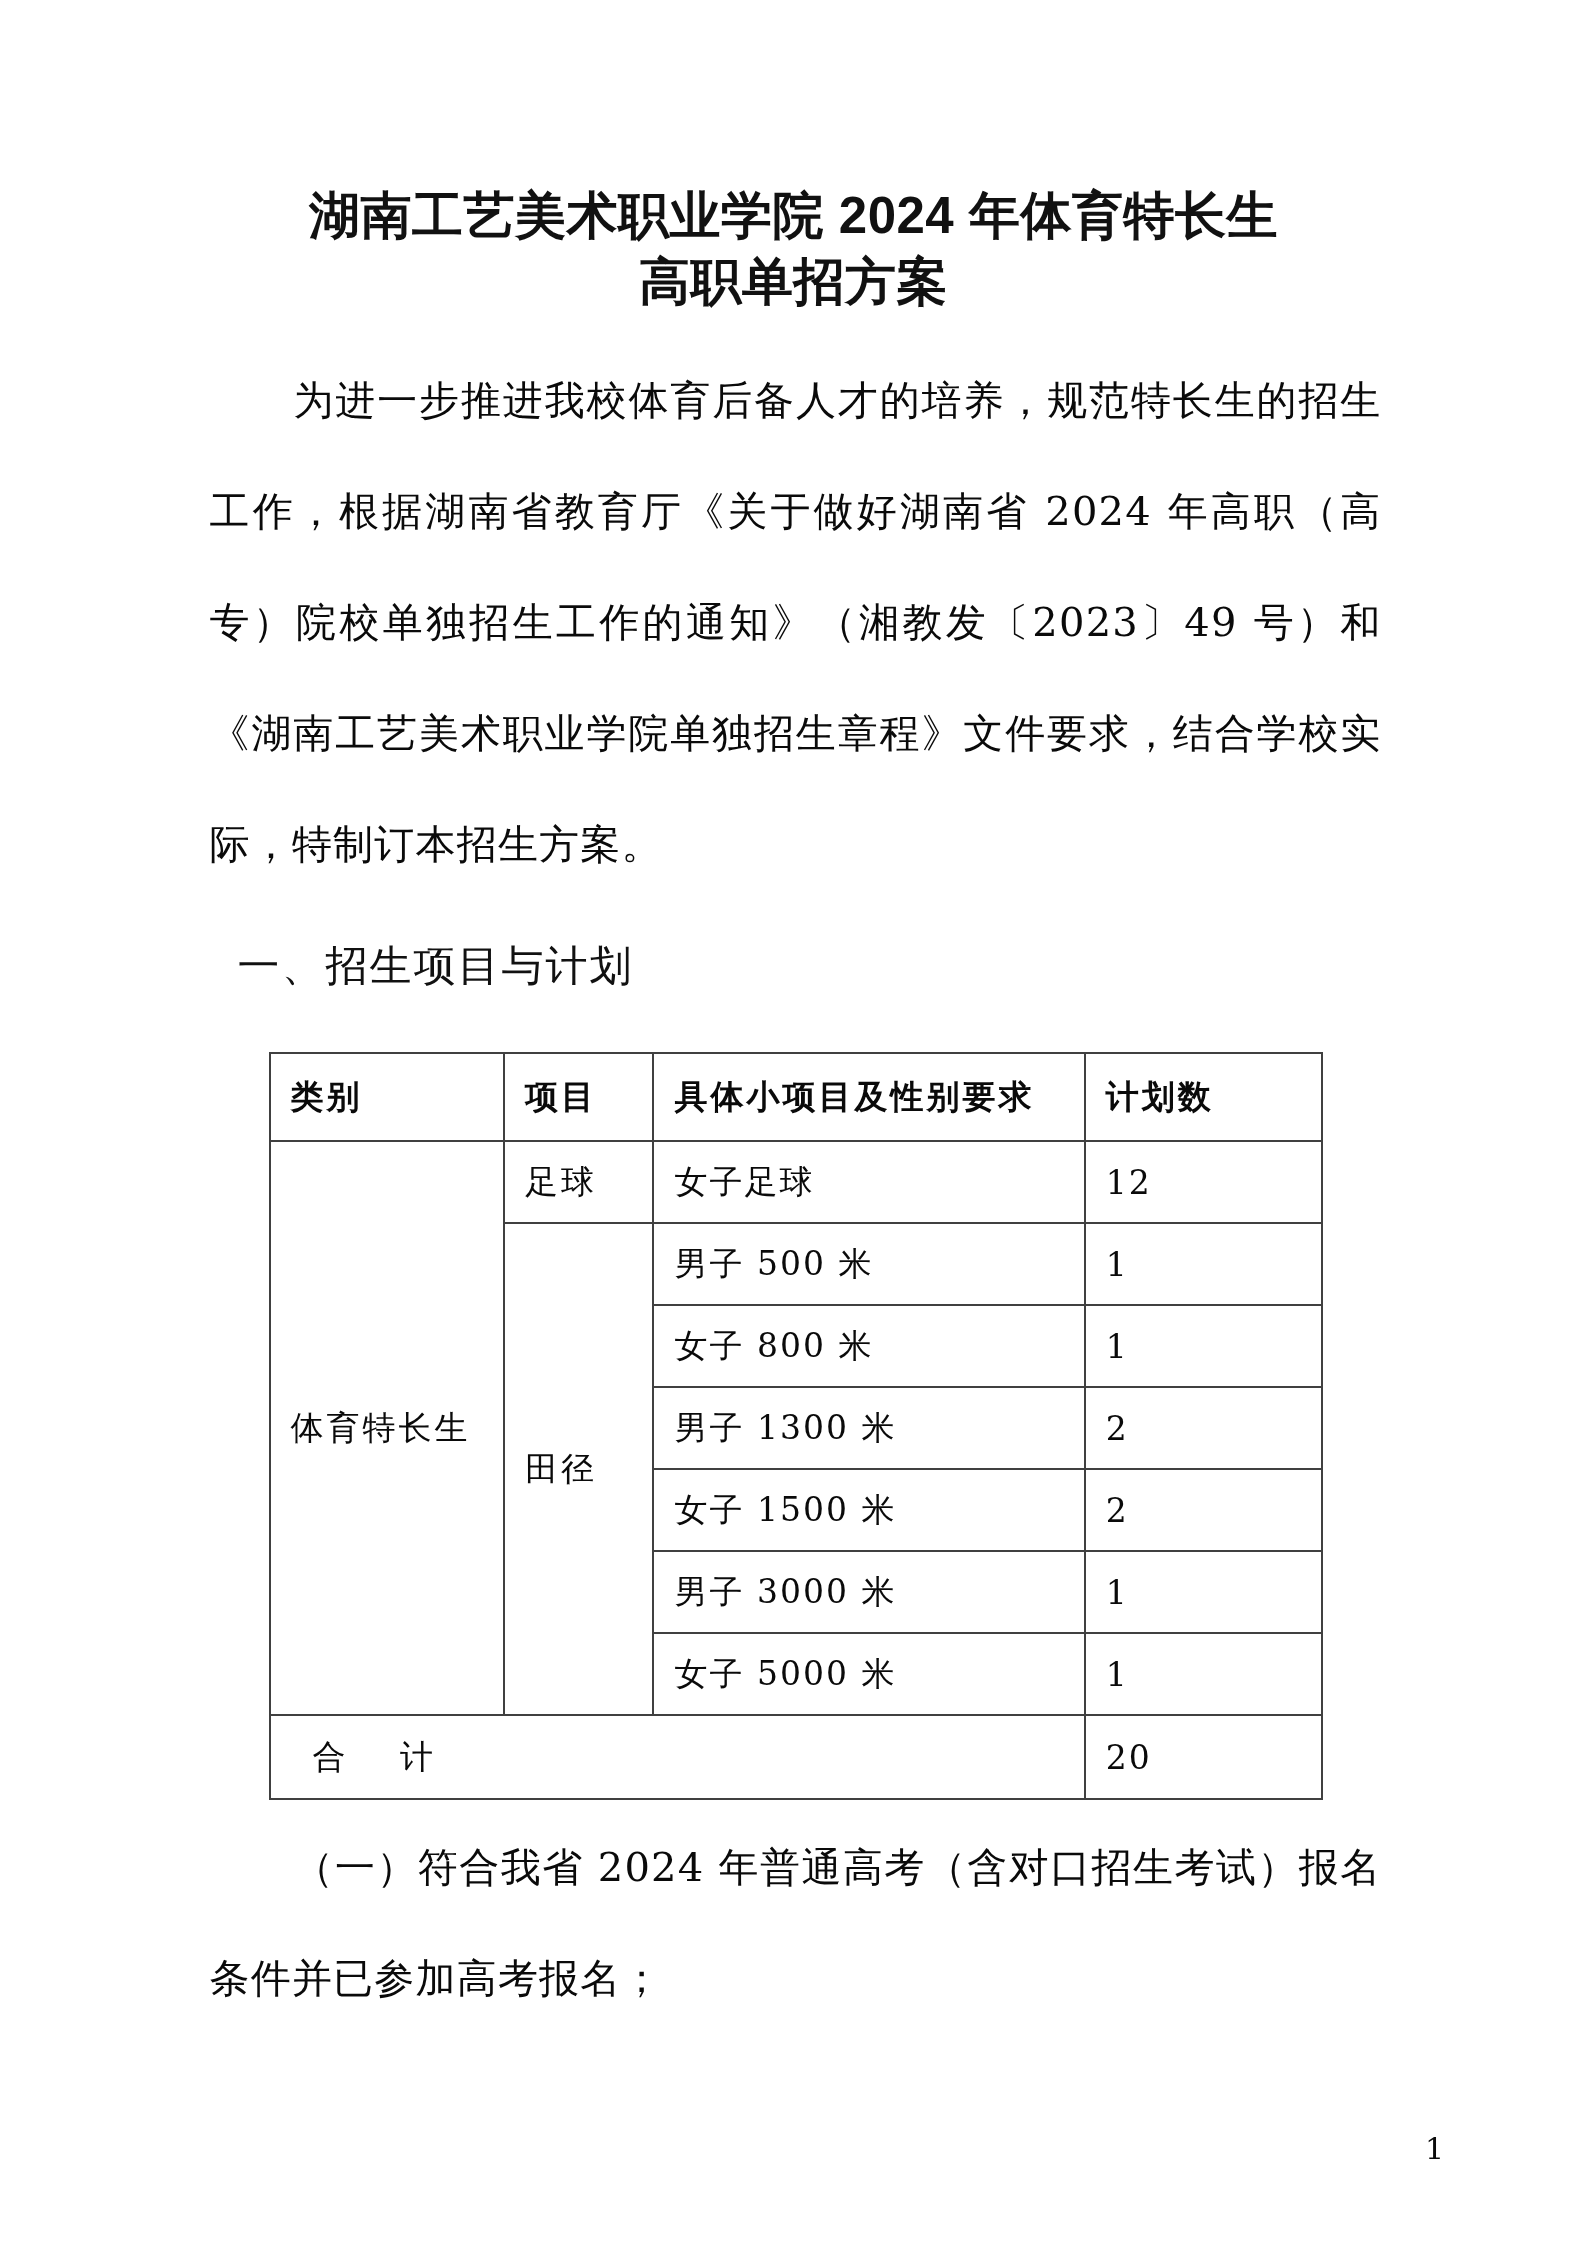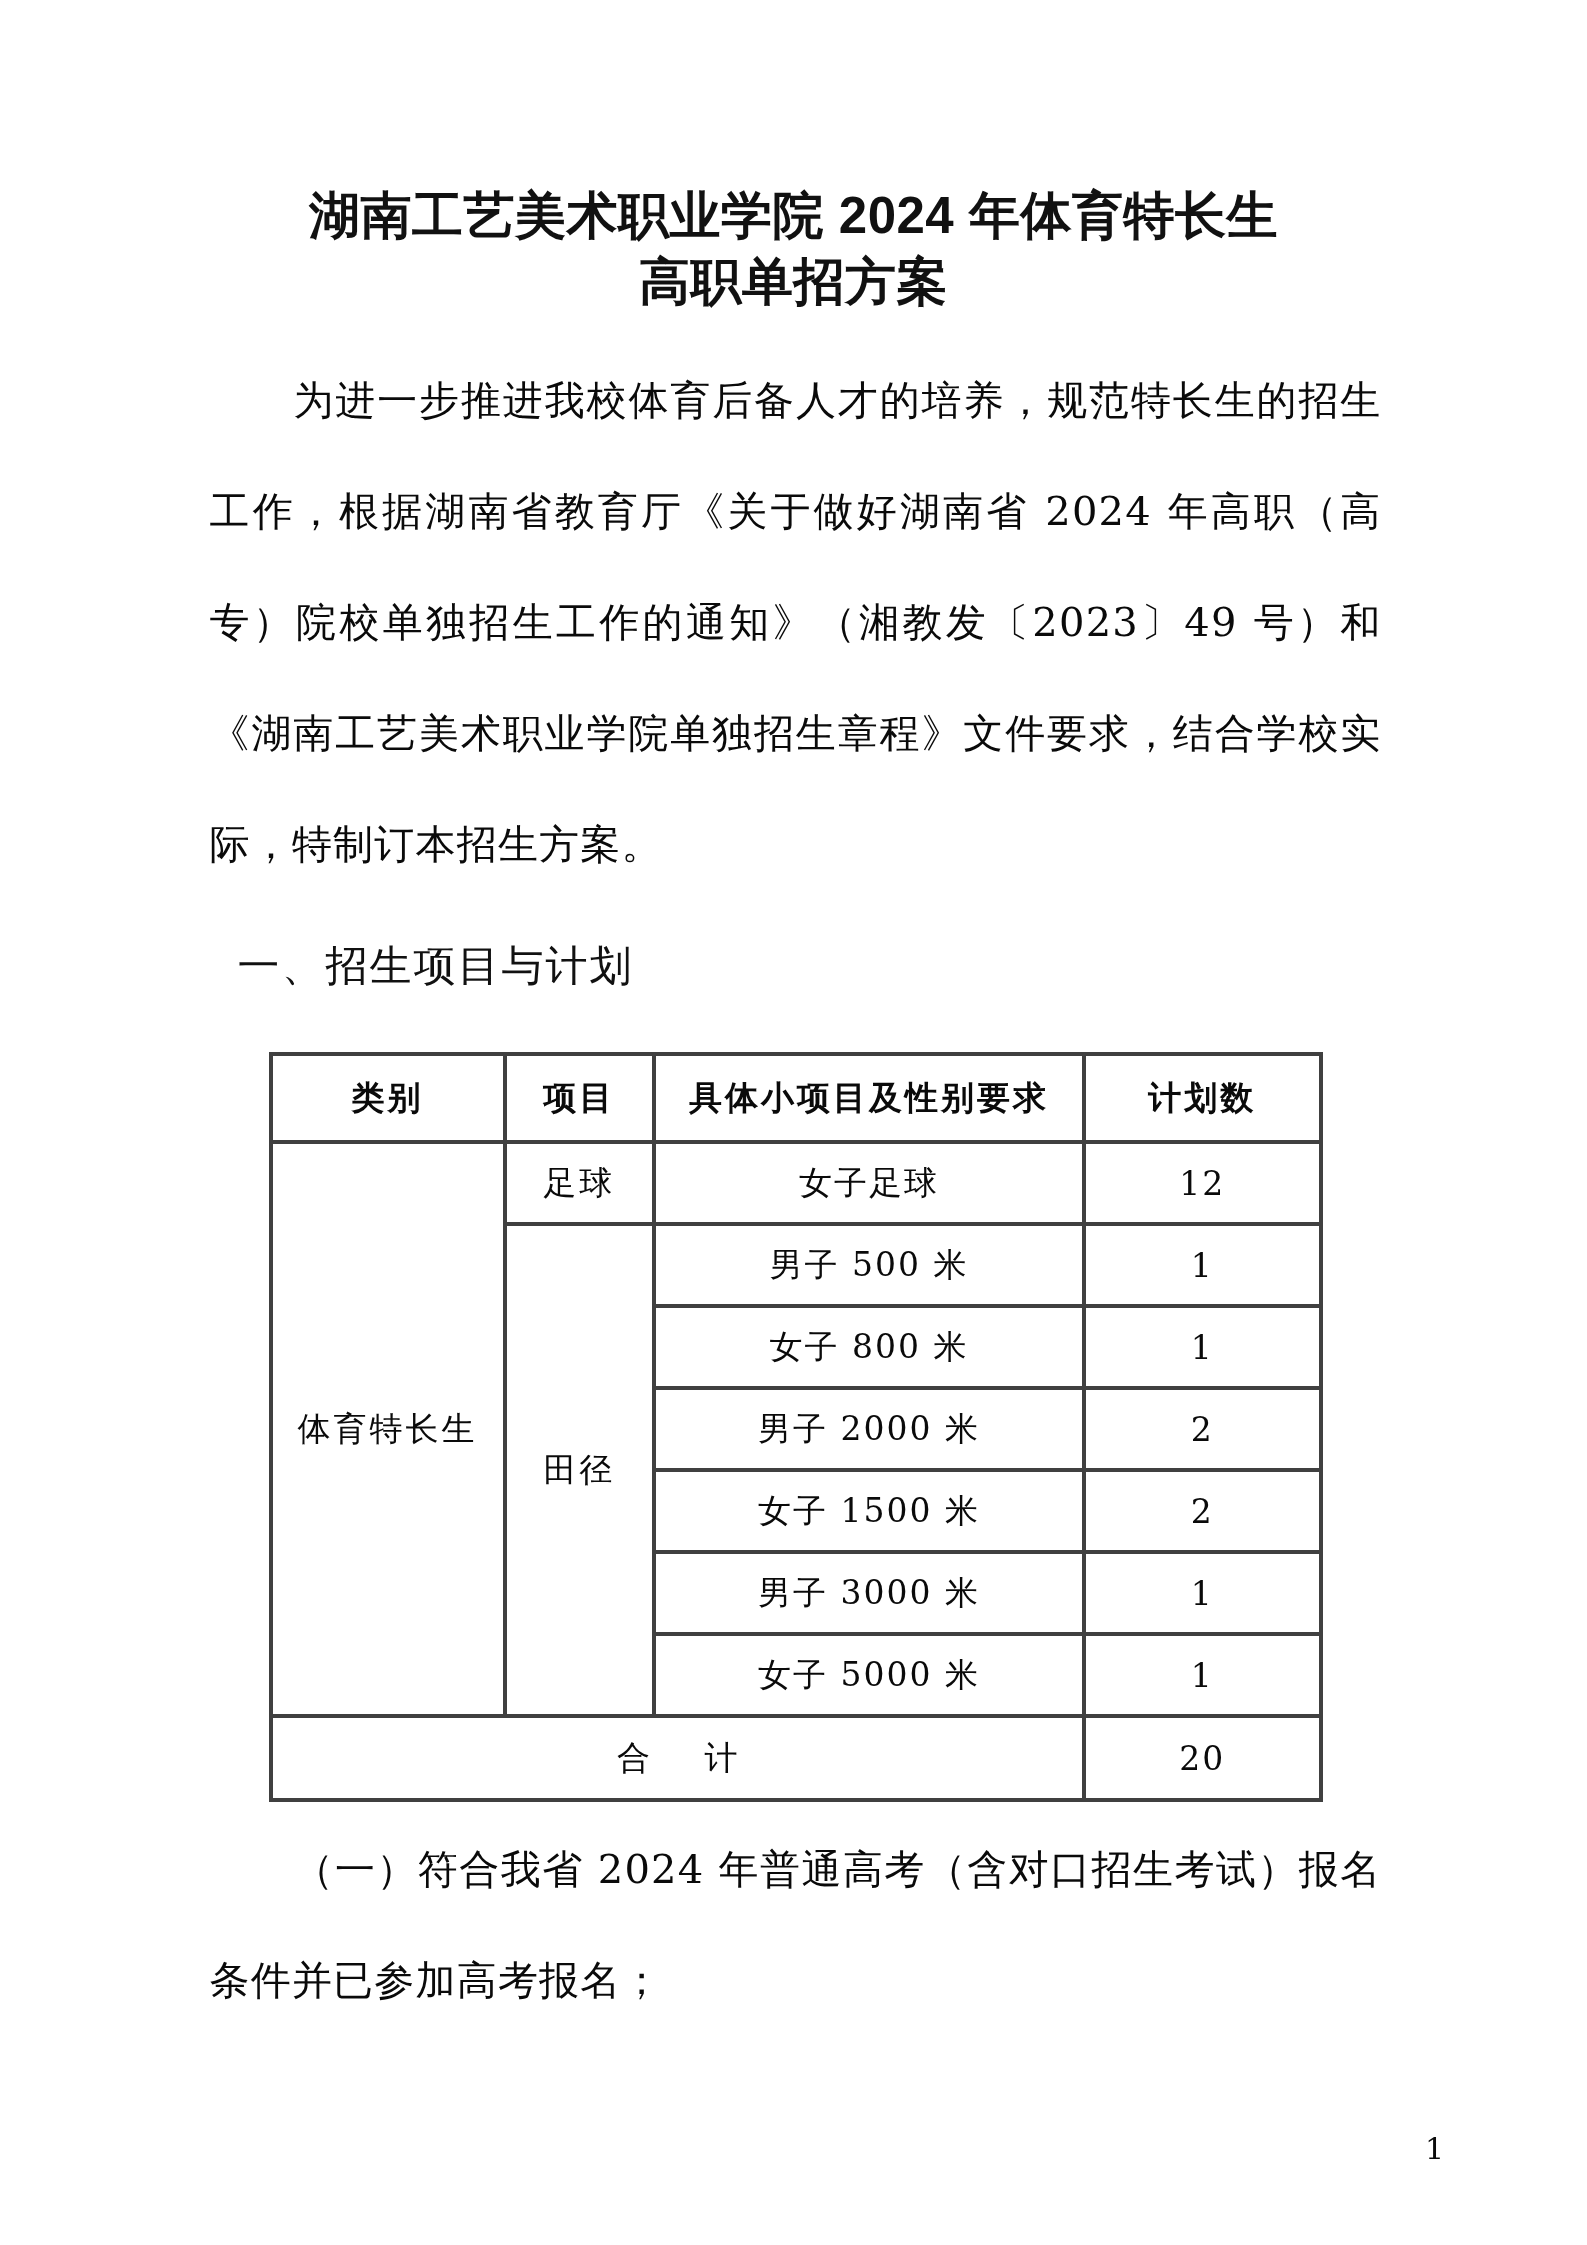--- a/index.html
+++ b/index.html
@@ -79,22 +79,22 @@
     table-layout: fixed;
     border: 2px solid #000;
   }
   table.plan-table col.c1 { width: 22.3%; }
   table.plan-table col.c2 { width: 14.2%; }
   table.plan-table col.c3 { width: 41.0%; }
   table.plan-table col.c4 { width: 22.5%; }
 
   table.plan-table th,
   table.plan-table td {
-    border: 4px solid #404040;
-    text-align: center;
+    border: 2px solid #404040;
+    text-align: left;
     vertical-align: middle;
     font-family: "DejaVu Serif", serif;
     font-size: 33px;
     height: 82px;
     padding: 2px 20px;
     letter-spacing: 2px;
     color: #0a0a0a;
   }
   table.plan-table thead th {
     font-family: "Liberation Sans", sans-serif;
@@ -171,21 +171,21 @@
           <tr>
             <td class="rowspan-evt" rowspan="6">田径</td>
             <td>男子 500 米</td>
             <td>1</td>
           </tr>
           <tr>
             <td>女子 800 米</td>
             <td>1</td>
           </tr>
           <tr>
-            <td>男子 2000 米</td>
+            <td>男子 1300 米</td>
             <td>2</td>
           </tr>
           <tr>
             <td>女子 1500 米</td>
             <td>2</td>
           </tr>
           <tr>
             <td>男子 3000 米</td>
             <td>1</td>
           </tr>

